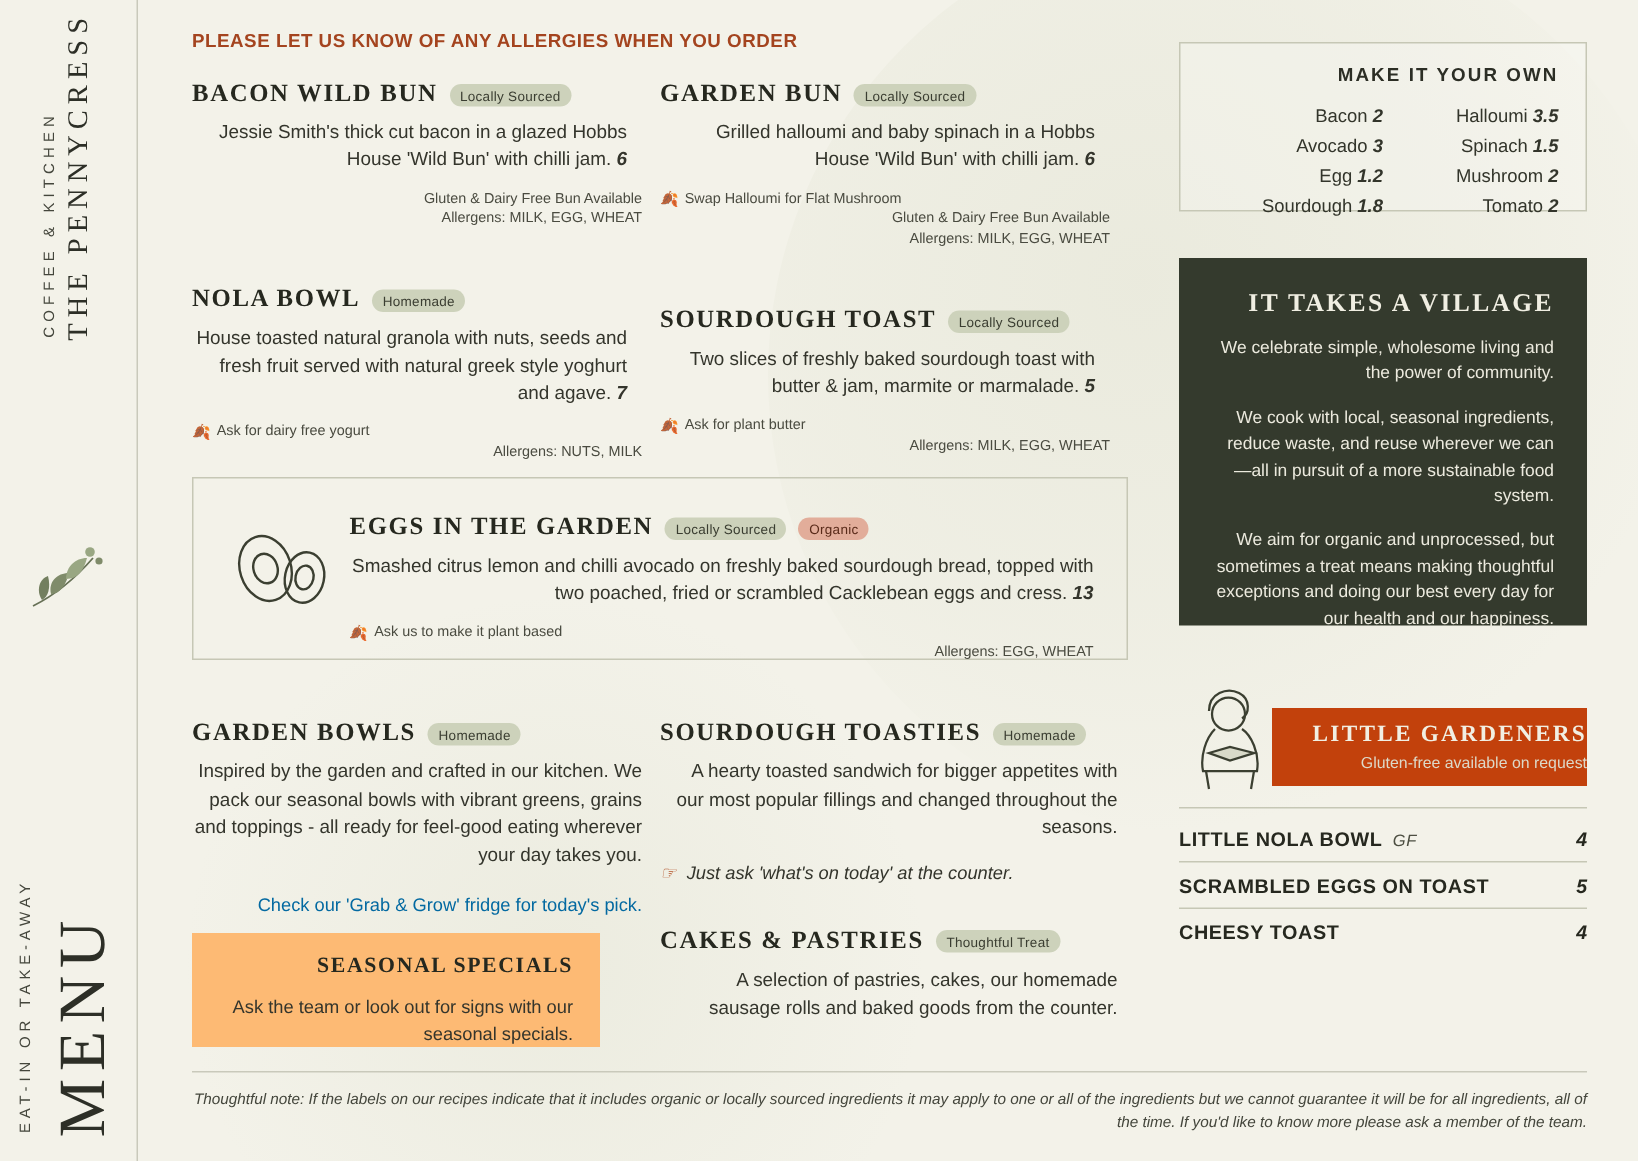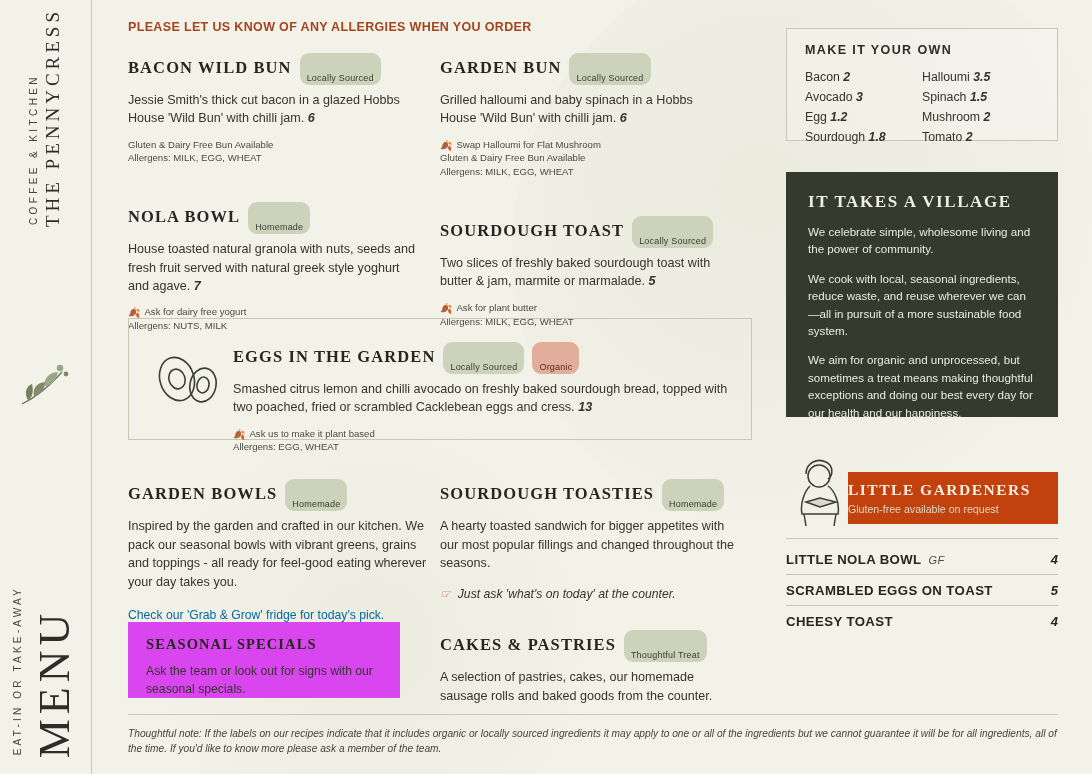--- a/index.html
+++ b/index.html
@@ -67,42 +67,42 @@
     font-family: "Liberation Serif", serif;
     font-size: 44px; letter-spacing: 5px;
     color: #2d2f27; text-transform: uppercase;
   }
   .menu-sub {
     font-size: 10px; letter-spacing: 3.2px; color: #44463c;
     text-transform: uppercase; padding-top: 3px;
   }
 
   
-  .content { position: absolute; left: 92px; top: 0; width: 1000px; height: 576px; }
+  .content { position: absolute; left: 92px; top: 0; width: 1000px; height: 576px; text-align: right; }
 
   .allergy-note {
     position: absolute; left: 36px; top: 20px;
     font-size: 12.5px; font-weight: bold; letter-spacing: .35px;
     color: #a4441f;
   }
 
   .col-left  { position: absolute; left: 36px;  top: 52px; width: 300px; }
   .col-mid   { position: absolute; left: 348px; top: 52px; width: 300px; }
 
   .item-head {
     display: flex; align-items: center; gap: 8px; margin-bottom: 7px;
   }
   .item-title {
     font-family: "Liberation Serif", serif;
     font-size: 16.5px; letter-spacing: 1.1px;
     color: #26281f; text-transform: uppercase; font-weight: bold;
   }
   .tag {
     font-size: 9px; letter-spacing: .2px;
-    padding: 20px 7px 2px; border-radius: 9px;
+    padding: 3px 7px 2px; border-radius: 9px;
     background: #cdd2bb; color: #3a3d31; white-space: nowrap;
     position: relative; top: 1px;
   }
   .tag.organic { background: #e2ad9a; color: #5a2b1a; }
   .tag.treat   { background: #cdd2bb; }
   .item-desc {
     font-size: 12.6px; line-height: 1.45; color: #34352c; max-width: 290px;
   }
   .price { font-style: italic; font-weight: bold; }
   .sub-note {
@@ -171,21 +171,21 @@
   .italic-note { font-size: 12.2px; color: #0369a1; margin-top: 16px; }
   .pointer-note {
     display: flex; gap: 7px; align-items: flex-start;
     font-style: italic; font-size: 12.2px; color: #34352c; margin-top: 14px;
   }
   .hand { color: #b4552a; font-size: 12px; }
 
   .specials {
     position: absolute; left: 36px; top: 622px;
     width: 272px; height: 76px;
-    background: #d946ef; padding: 14px 18px;
+    background: #fdba74; padding: 14px 18px;
   }
   .specials .section-title { font-size: 14.5px; }
   .specials .body-text { font-size: 12.2px; margin-top: 9px; }
 
   
   .lg-banner {
     position: absolute; left: 756px; top: 472px;
     width: 210px; height: 52px;
     background: #c2410c; color: #f1efe3;
     display: flex; flex-direction: column; justify-content: center;

